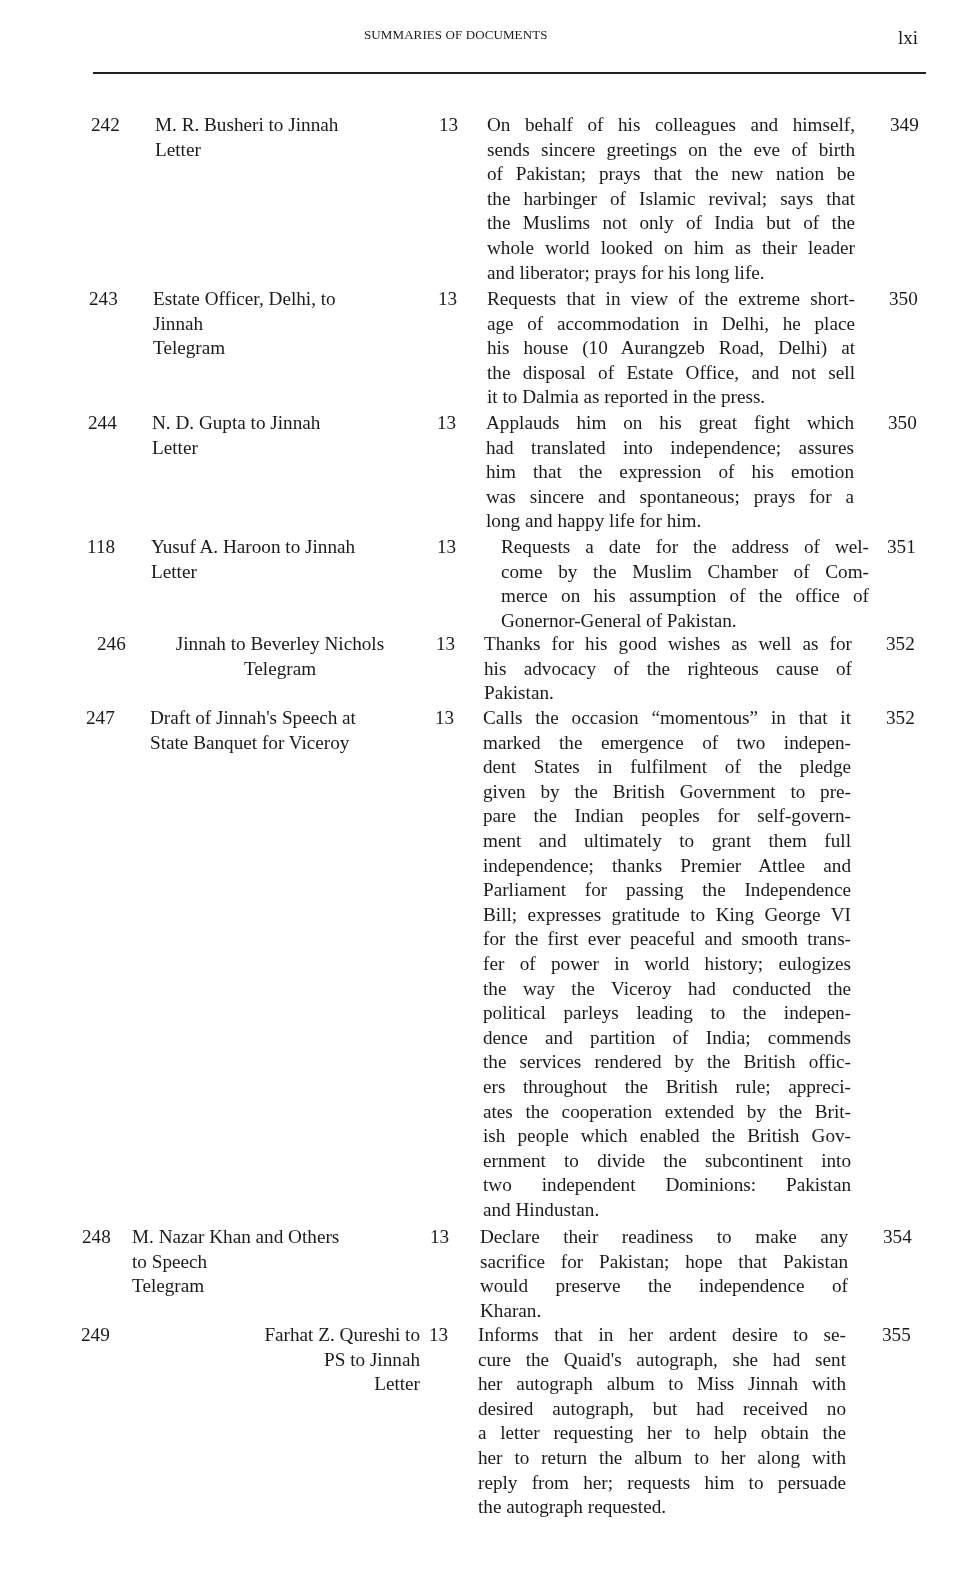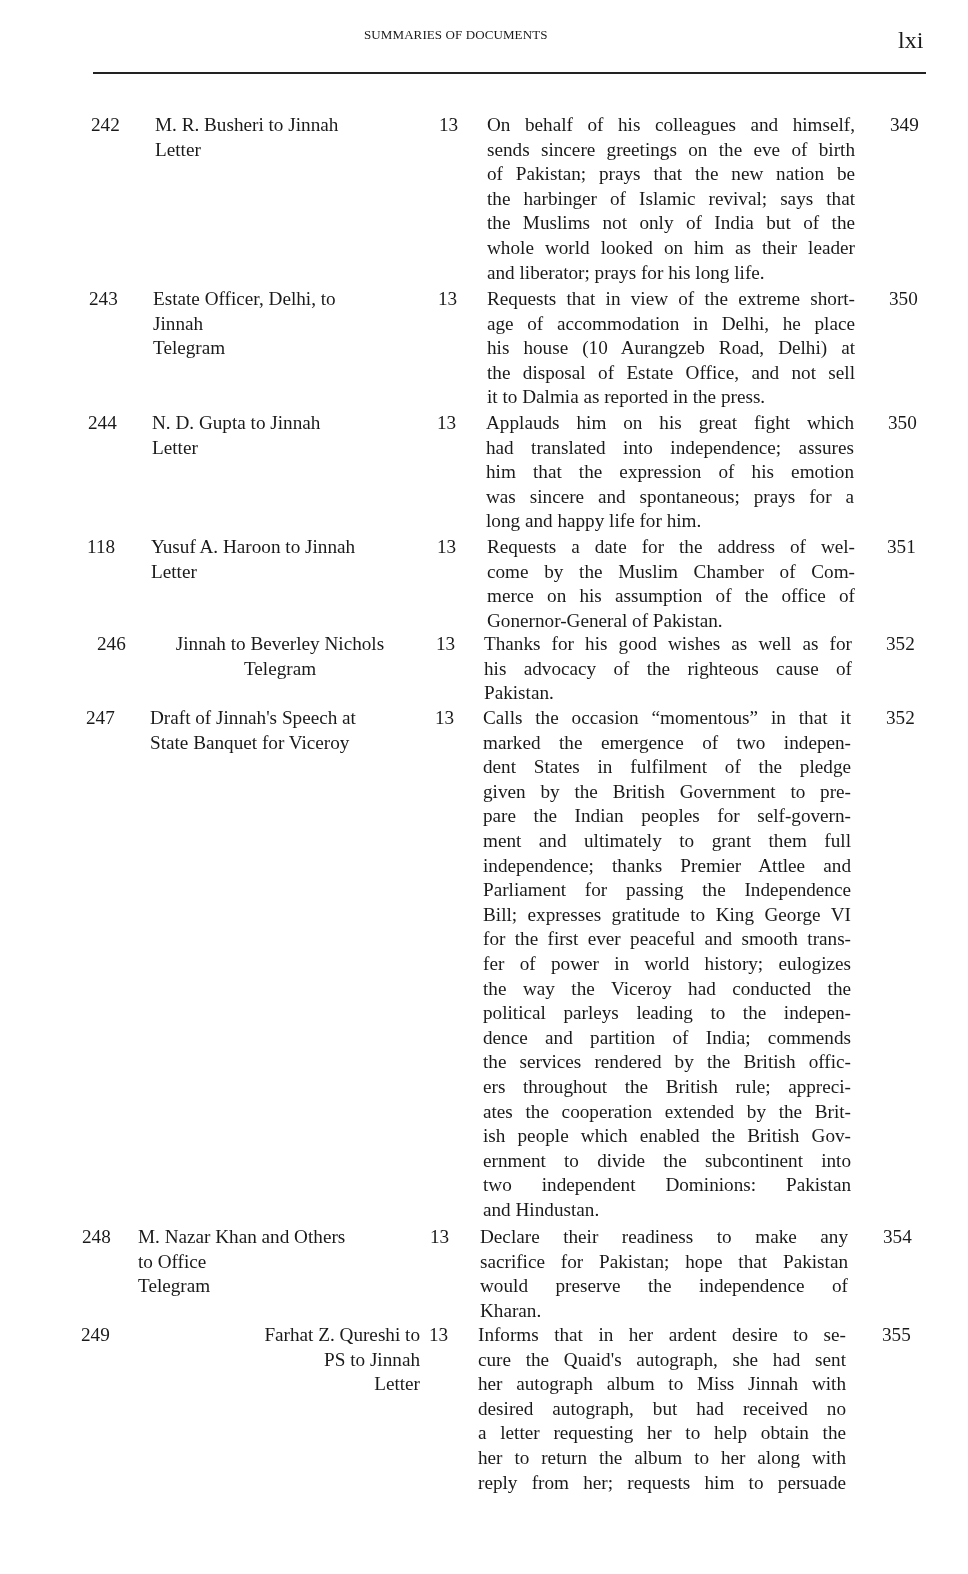--- a/index.html
+++ b/index.html
@@ -1,19 +1,19 @@
 <!DOCTYPE html>
 <html><head>
 <meta charset="utf-8">
 <style>
   html, body { margin: 0; padding: 0; background: #ffffff; }
   body { width: 968px; height: 1574px; position: relative; overflow: hidden;
          font-family: "Liberation Serif", "DejaVu Serif", serif; color: #1a1a1a; }
   .header-title { position: absolute; left: 364px; top: 27px; font-size: 13px; letter-spacing: 0.1px; }
-  .header-folio { position: absolute; left: 898px; top: 27px; font-size: 24px; }
+  .header-folio { position: absolute; left: 898px; top: 27px; font-size: 19px; }
   .header-rule { position: absolute; left: 93px; top: 72px; width: 833px; height: 2px; background: #222; }
   .entry { position: absolute; font-size: 19.2px; line-height: 24.6px; }
   .num { position: absolute; }
   .title { position: absolute; width: 260px; }
   .vol { position: absolute; }
   .summary { position: absolute; width: 368px; text-align: justify; }
   .page { position: absolute; }
   .title span, .summary span { display: block; }
   .summary .ln { display: block; text-align: justify; text-align-last: justify; white-space: nowrap; }
   .summary .ln.last { text-align-last: left; }
@@ -79,21 +79,21 @@
       </div>
       <div class="page" style="left: 888px;">350</div>
     </div>
     <div class="entry" style="top: 535px; left: 0px;">
       <div class="num" style="left: 87px;">118</div>
       <div class="title" style="left: 151px;">
         <span>Yusuf A. Haroon to Jinnah</span>
         <span>Letter</span>
       </div>
       <div class="vol" style="left: 437px;">13</div>
-      <div class="summary" style="left: 487px;">
+      <div class="summary" style="left: 501px;">
         <span class="ln">Requests a date for the address of wel-</span>
         <span class="ln">come by the Muslim Chamber of Com-</span>
         <span class="ln">merce on his assumption of the office of</span>
         <span class="ln last">Gonernor-General of Pakistan.</span>
       </div>
       <div class="page" style="left: 887px;">351</div>
     </div>
     <div class="entry" style="top: 632px; left: 0px;">
       <div class="num" style="left: 86px; margin-left: 11px;">246</div>
       <div class="title" style="left: 150px; text-align: center;">
@@ -135,23 +135,23 @@
         <span class="ln">ates the cooperation extended by the Brit-</span>
         <span class="ln">ish people which enabled the British Gov-</span>
         <span class="ln">ernment to divide the subcontinent into</span>
         <span class="ln">two independent Dominions: Pakistan</span>
         <span class="ln last">and Hindustan.</span>
       </div>
       <div class="page" style="left: 886px;">352</div>
     </div>
     <div class="entry" style="top: 1225px; left: 0px;">
       <div class="num" style="left: 82px;">248</div>
-      <div class="title" style="left: 138px;">
+      <div class="title" style="left: 132px;">
         <span>M. Nazar Khan and Others</span>
-        <span>to Office</span>
+        <span>to Speech</span>
         <span>Telegram</span>
       </div>
       <div class="vol" style="left: 430px;">13</div>
       <div class="summary" style="left: 480px;">
         <span class="ln">Declare their readiness to make any</span>
         <span class="ln">sacrifice for Pakistan; hope that Pakistan</span>
         <span class="ln">would preserve the independence of</span>
         <span class="ln last">Kharan.</span>
       </div>
       <div class="page" style="left: 883px;">354</div>
@@ -165,16 +165,17 @@
       </div>
       <div class="vol" style="left: 429px;">13</div>
       <div class="summary" style="left: 478px;">
         <span class="ln">Informs that in her ardent desire to se-</span>
         <span class="ln">cure the Quaid's autograph, she had sent</span>
         <span class="ln">her autograph album to Miss Jinnah with</span>
         <span class="ln">desired autograph, but had received no</span>
         <span class="ln">a letter requesting her to help obtain the</span>
         <span class="ln">her to return the album to her along with</span>
         <span class="ln">reply from her; requests him to persuade</span>
+        <span class="ln last">the autograph requested.</span>
       </div>
       <div class="page" style="left: 882px;">355</div>
     </div>
   </div>
 
 </body></html>

